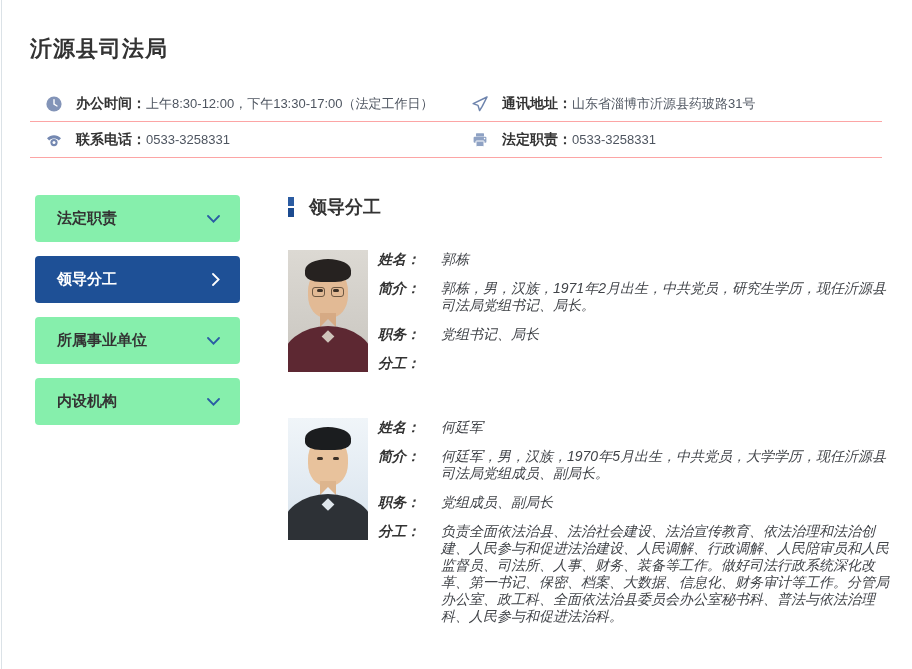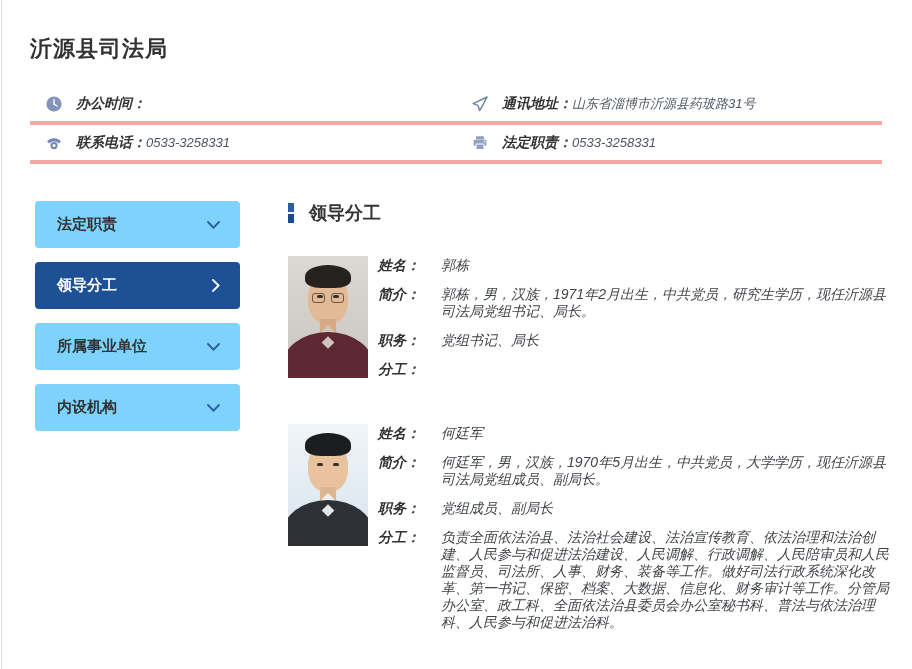--- a/index.html
+++ b/index.html
@@ -10,33 +10,33 @@
     color:#333333;
   }
   body::before { content:""; position:absolute; left:1px; top:0; bottom:0; width:1px; background:#dbe2e7; }
 
   .page { padding:36px 13px 0 30px; }
 
   .site-title { font-size:22px; font-weight:bold; color:#333; line-height:26px; letter-spacing:1px; }
 
   
   .contact { margin-top:24px; width:852px; }
-  .crow { display:flex; border-bottom:4px solid #fca5a5;font-style:italic; }
+  .crow { display:flex; border-bottom:1px solid #fca5a5; }
   .ccell { flex:1; display:flex; align-items:center; height:35px; }
   .cicon { width:16px; height:16px; margin:0 14px 0 16px; flex:none; display:inline-flex; }
   .cicon svg { width:16px; height:16px; }
   .clabel { font-size:14px; font-weight:bold; color:#333; white-space:nowrap; }
   .cvalue { font-size:13px; color:#4e5560; white-space:nowrap; }
 
   
   .main { display:flex; margin-top:37px; }
 
   .sidebar { width:205px; margin-left:5px; flex:none; }
   .side-item {
-    height:47px; margin-bottom:14px; background:#7dd3fc; border-radius:4px;
+    height:47px; margin-bottom:14px; background:#86efac; border-radius:4px;
     display:flex; align-items:center; justify-content:space-between;
     padding:0 20px 0 22px; box-sizing:border-box;
     font-size:15px; font-weight:bold; color:#333; cursor:pointer;
   }
   .side-item.active { background:#1e5096; color:#ffffff; }
   .side-item .chev { display:inline-flex; }
 
   .content { margin-left:48px; width:624px; }
 
   .sec-head { display:flex; align-items:center; height:24px; }
@@ -95,20 +95,21 @@
 
     <div class="crow">
       <div class="ccell">
         <span class="cicon">
           <svg viewBox="0 0 16 16">
               <circle cx="8" cy="8" r="7.6" fill="#8394b8"></circle>
               <path d="M8 3.6 V8.2 L11 10" stroke="#ffffff" stroke-width="1.4" fill="none" stroke-linecap="round"></path>
             </svg>
         </span>
         <span class="clabel">办公时间：</span>
+        <span class="cvalue">上午8:30-12:00，下午13:30-17:00（法定工作日）</span>
       </div>
       <div class="ccell">
         <span class="cicon">
           <svg viewBox="0 0 16 16">
               <path d="M15 1 L1.2 7.6 L6 9.4 L7.6 14.6 L10.2 10.4 Z" fill="none" stroke="#6e84ad" stroke-width="1.5" stroke-linejoin="round"></path>
             </svg>
         </span>
         <span class="clabel">通讯地址：</span>
         <span class="cvalue">山东省淄博市沂源县药玻路31号</span>
       </div>

